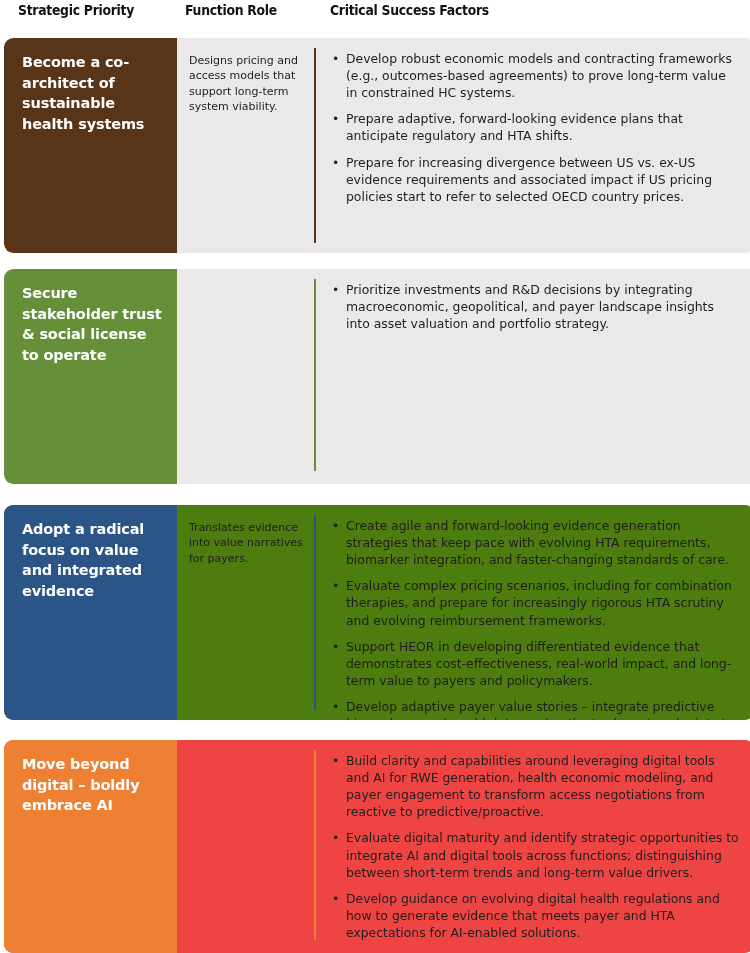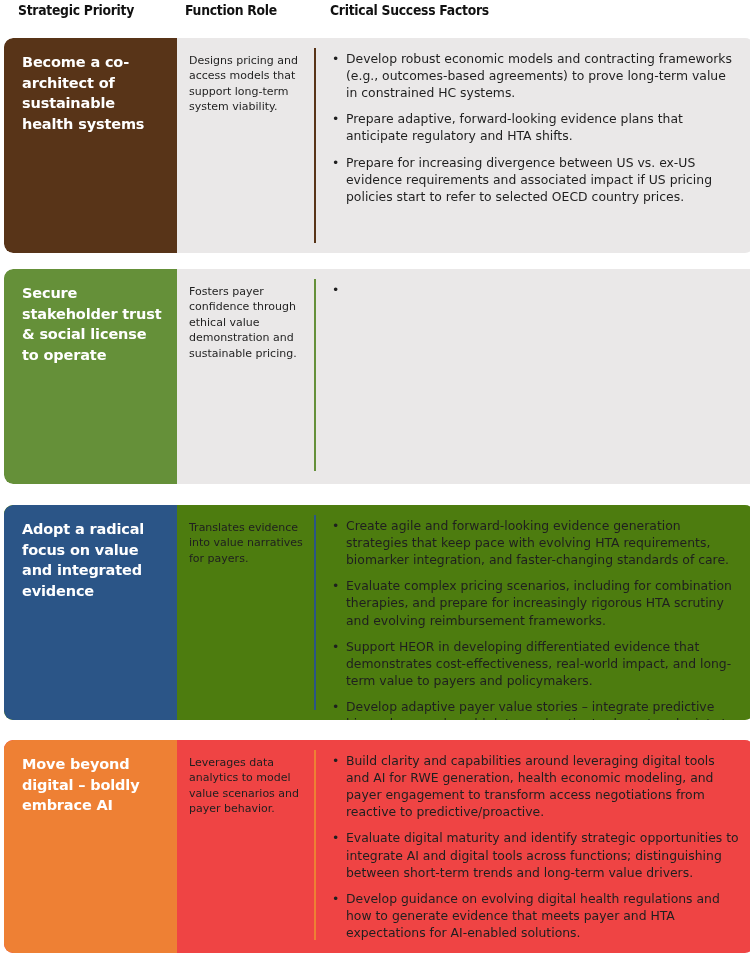--- a/index.html
+++ b/index.html
@@ -84,42 +84,40 @@
         <div class="divider" style="background: rgb(88, 52, 24); height: 195px;"></div>
         <ul class="facts">
           <li><span class="bullet">•</span><span>Develop robust economic models and contracting frameworks (e.g., outcomes-based agreements) to prove long-term value in constrained HC systems.</span></li>
           <li><span class="bullet">•</span><span>Prepare adaptive, forward-looking evidence plans that anticipate regulatory and HTA shifts.</span></li>
           <li><span class="bullet">•</span><span>Prepare for increasing divergence between US vs. ex-US evidence requirements and associated impact if US pricing policies start to refer to selected OECD country prices.</span></li>
         </ul>
       </div>
       <div class="card" style="top: 269px; height: 215px; background: rgb(234, 232, 232); padding-left: 6px;">
         <div class="colorblock" style="background: rgb(101, 144, 57);"></div>
         <div class="priority">Secure stakeholder trust &amp; social license to operate</div>
-        <div class="role">Fosters payer confidence through ethical value demonstration and sustainable pricing.</div>
         <div class="divider" style="background: rgb(101, 144, 57); height: 192px;"></div>
         <ul class="facts">
-          <li><span class="bullet">•</span></li>
+          <li><span class="bullet">•</span><span>Prioritize investments and R&amp;D decisions by integrating macroeconomic, geopolitical, and payer landscape insights into asset valuation and portfolio strategy.</span></li>
         </ul>
       </div>
       <div class="card" style="top: 505px; height: 215px; background: #4d7c0f;">
         <div class="colorblock" style="background: rgb(43, 85, 135);"></div>
         <div class="priority">Adopt a radical focus on value and integrated evidence</div>
         <div class="role">Translates evidence into value narratives for payers.</div>
         <div class="divider" style="background: rgb(43, 85, 135); height: 195px;"></div>
         <ul class="facts">
           <li><span class="bullet">•</span><span>Create agile and forward-looking evidence generation strategies that keep pace with evolving HTA requirements, biomarker integration, and faster-changing standards of care.</span></li>
           <li><span class="bullet">•</span><span>Evaluate complex pricing scenarios, including for combination therapies, and prepare for increasingly rigorous HTA scrutiny and evolving reimbursement frameworks.</span></li>
           <li><span class="bullet">•</span><span>Support HEOR in developing differentiated evidence that demonstrates cost-effectiveness, real-world impact, and long-term value to payers and policymakers.</span></li>
           <li><span class="bullet">•</span><span>Develop adaptive payer value stories – integrate predictive biomarkers, real-world data, and patient-relevant endpoints to build differentiated value stories for payers.</span></li>
         </ul>
       </div>
       <div class="card" style="top: 740px; height: 213px; background: #ef4444;">
         <div class="colorblock" style="background: rgb(238, 128, 52);"></div>
         <div class="priority">Move beyond digital – boldly embrace AI</div>
-        <div class="role">Leverages data analytics to model value scenarios and payer behavior.</div>
         <div class="divider" style="background: rgb(238, 128, 52); height: 190px;"></div>
         <ul class="facts">
           <li><span class="bullet">•</span><span>Build clarity and capabilities around leveraging digital tools and AI for RWE generation, health economic modeling, and payer engagement to transform access negotiations from reactive to predictive/proactive.</span></li>
           <li><span class="bullet">•</span><span>Evaluate digital maturity and identify strategic opportunities to integrate AI and digital tools across functions; distinguishing between short-term trends and long-term value drivers.</span></li>
           <li><span class="bullet">•</span><span>Develop guidance on evolving digital health regulations and how to generate evidence that meets payer and HTA expectations for AI-enabled solutions.</span></li>
         </ul>
       </div>
     </div>
 
 </div>

